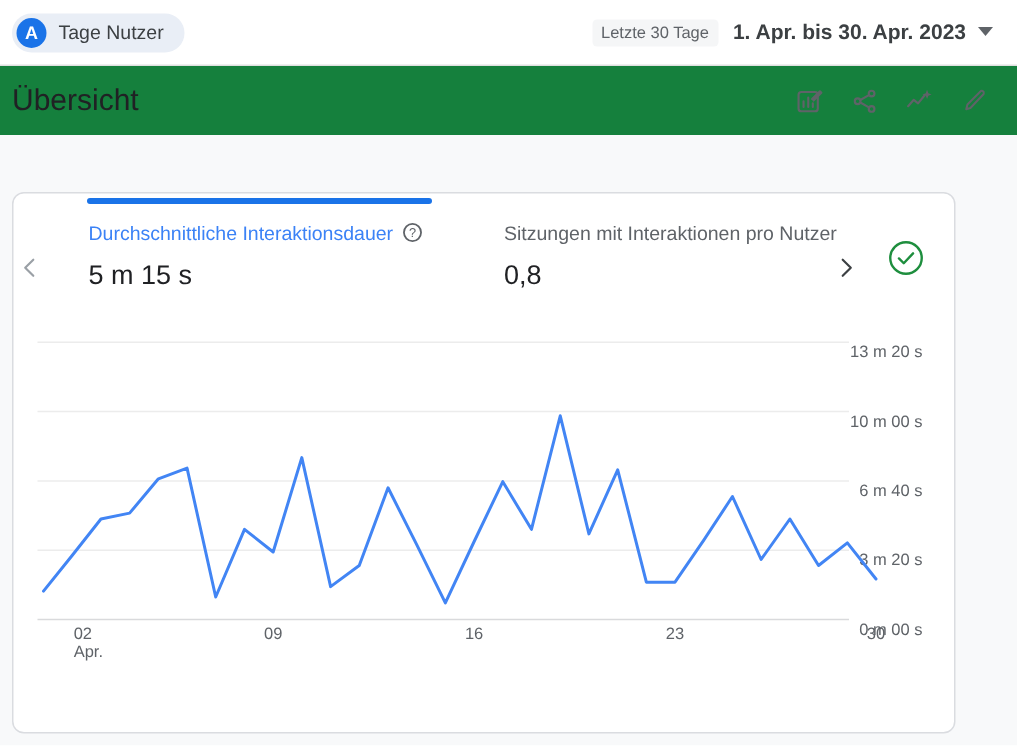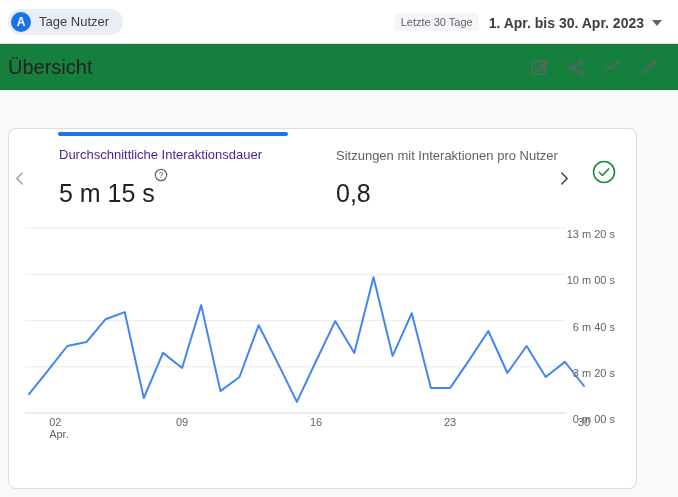--- a/index.html
+++ b/index.html
@@ -11,21 +11,21 @@
   .topbar { position:absolute; top:0; left:0; right:0; height:44px;
             border-bottom:1px solid #e0e0e0; display:flex; align-items:center;
             justify-content:space-between; padding:0 16px 0 8px; background:#fff; }
   .tb-left { display:flex; align-items:center; gap:10px; }
   .chip { display:flex; align-items:center; height:26px; border-radius:13px;
           font-size:13px; cursor:pointer; }
   .chip-audience { background:#e9eef6; padding:0 14px 0 3px; gap:8px; color:#3c4043; }
   .avatar { width:20px; height:20px; border-radius:50%; background:#1a73e8; color:#fff;
             font-size:12px; font-weight:bold; display:flex; align-items:center; justify-content:center; }
   .chip-compare { border:1px dashed #8a8f96; padding:0 12px; gap:7px; color:#3c4043; background:#fff; }
-  .tb-right { display:flex; align-items:flex-end; gap:10px; }
+  .tb-right { display:flex; align-items:flex-start; gap:10px; }
   .range-hint { font-size:11px; color:#5f6368; background:#f5f6f7; padding:3px 6px; border-radius:3px; }
   .date-picker { display:flex; align-items:center; gap:8px; cursor:pointer;
                  font-size:14px; font-weight:bold; color:#3c4043; }
 
   
   .page-head { position:absolute; top:44px; left:0; right:0; height:46px; background:#15803d;
                display:flex; align-items:center; justify-content:space-between;
                padding:0 18px 0 8px; }
   .page-head h1 { font-size:20px; font-weight:normal; color:#202124; }
   .head-icons { display:flex; align-items:center; gap:17px; }
@@ -40,24 +40,24 @@
   .tab-indicator { position:absolute; left:49px; top:3px; width:230px; height:4px;
                    border-radius:4px; background:#1a73e8; }
   .nav { position:absolute; background:none; border:none; cursor:pointer; padding:4px; }
   .nav svg { fill:none; stroke-width:1.6; stroke-linecap:round; stroke-linejoin:round; }
   .nav-prev { left:2px; top:38px; }  .nav-prev svg { stroke:#9aa0a6; }
   .nav-next { left:547px; top:38px; } .nav-next svg { stroke:#3c4043; }
   .metric { position:absolute; top:18px; cursor:pointer; }
   .metric-1 { left:50px; }
   .metric-2 { left:327px; }
   .m-label { display:flex; align-items:center; gap:6px; font-size:13px; height:16px; }
-  .m-label-1 { color:#4c1d95;flex-direction:column; }
+  .m-label-1 { color:#3b82f6; }
   .m-label-2 { color:#5f6368; }
   .clip { max-width:222px; overflow:hidden; white-space:nowrap; display:block; }
-  .m-value { margin-top:16px; font-size:25px; line-height:28px; color:#202124; }
+  .m-value { margin-top:6px; font-size:18px; line-height:28px; color:#202124; }
   .help-icon svg { display:block; }
   .quality-badge { position:absolute; left:582px; top:30px; width:26px; height:26px; cursor:pointer; }
   #chart-svg { position:absolute; left:0; top:0; width:629px; height:361px; }
 </style>
 </head>
 <body>
 
 <div class="app">
 
   <header class="topbar">

